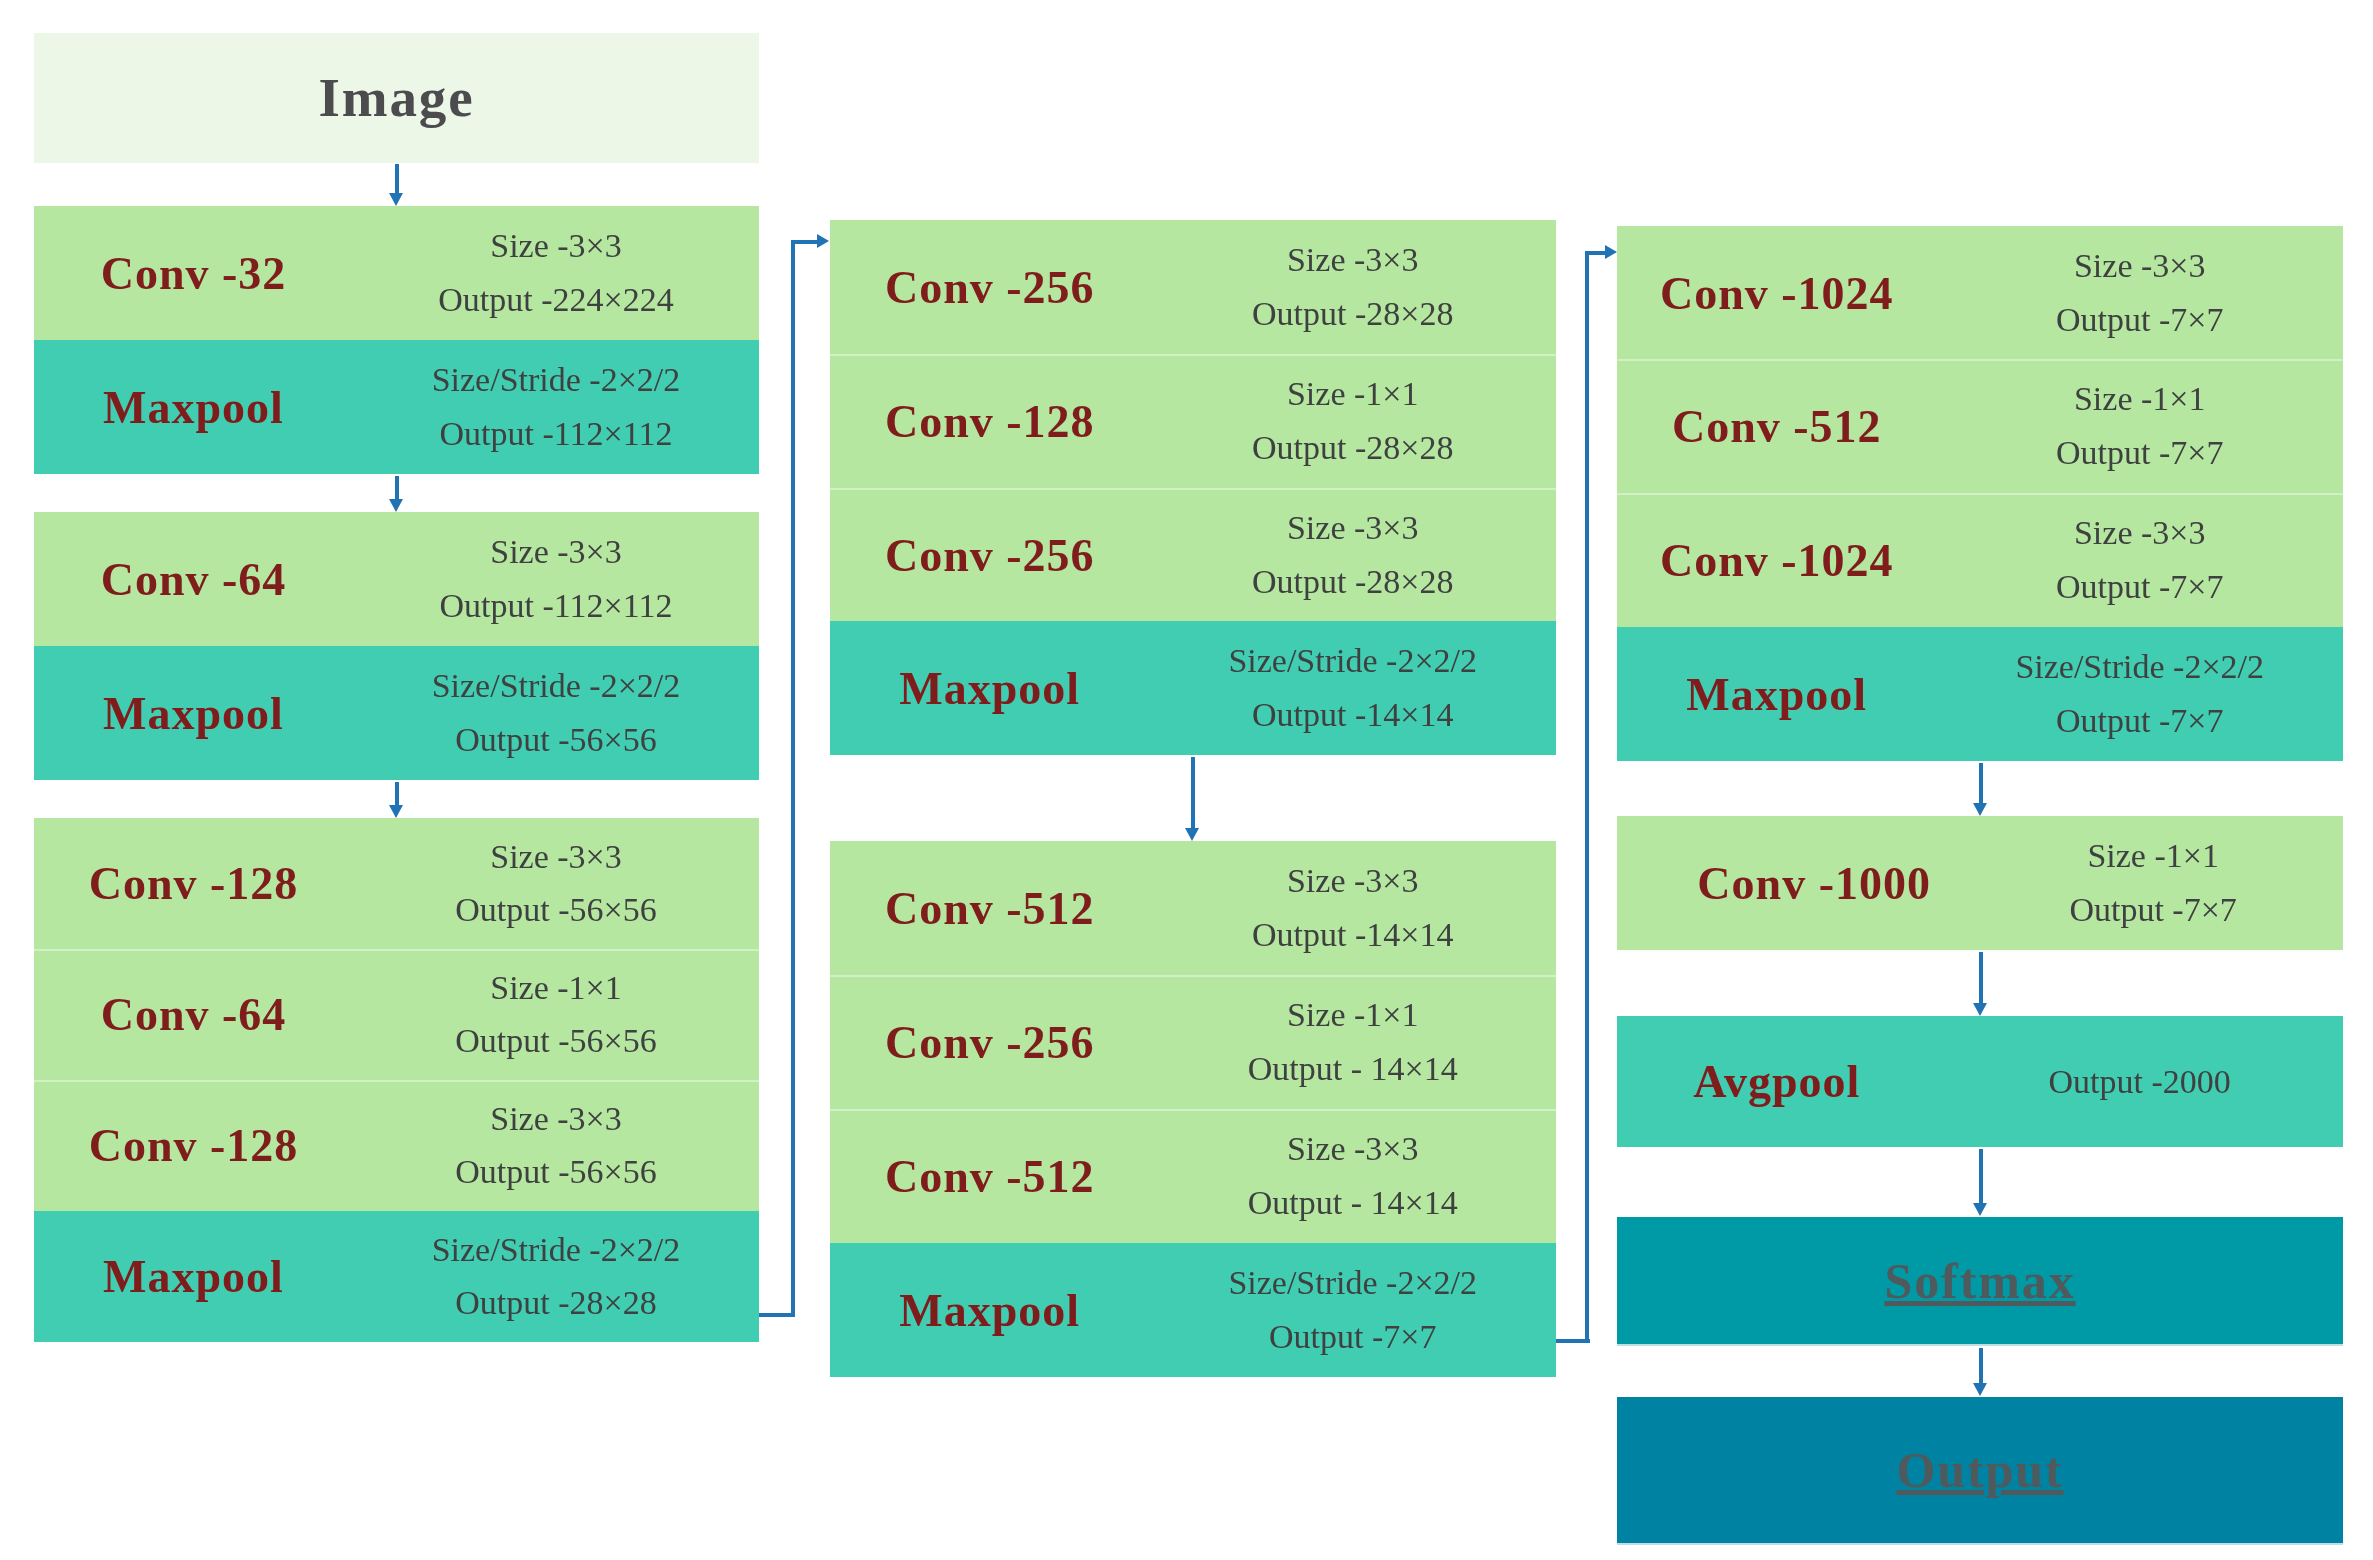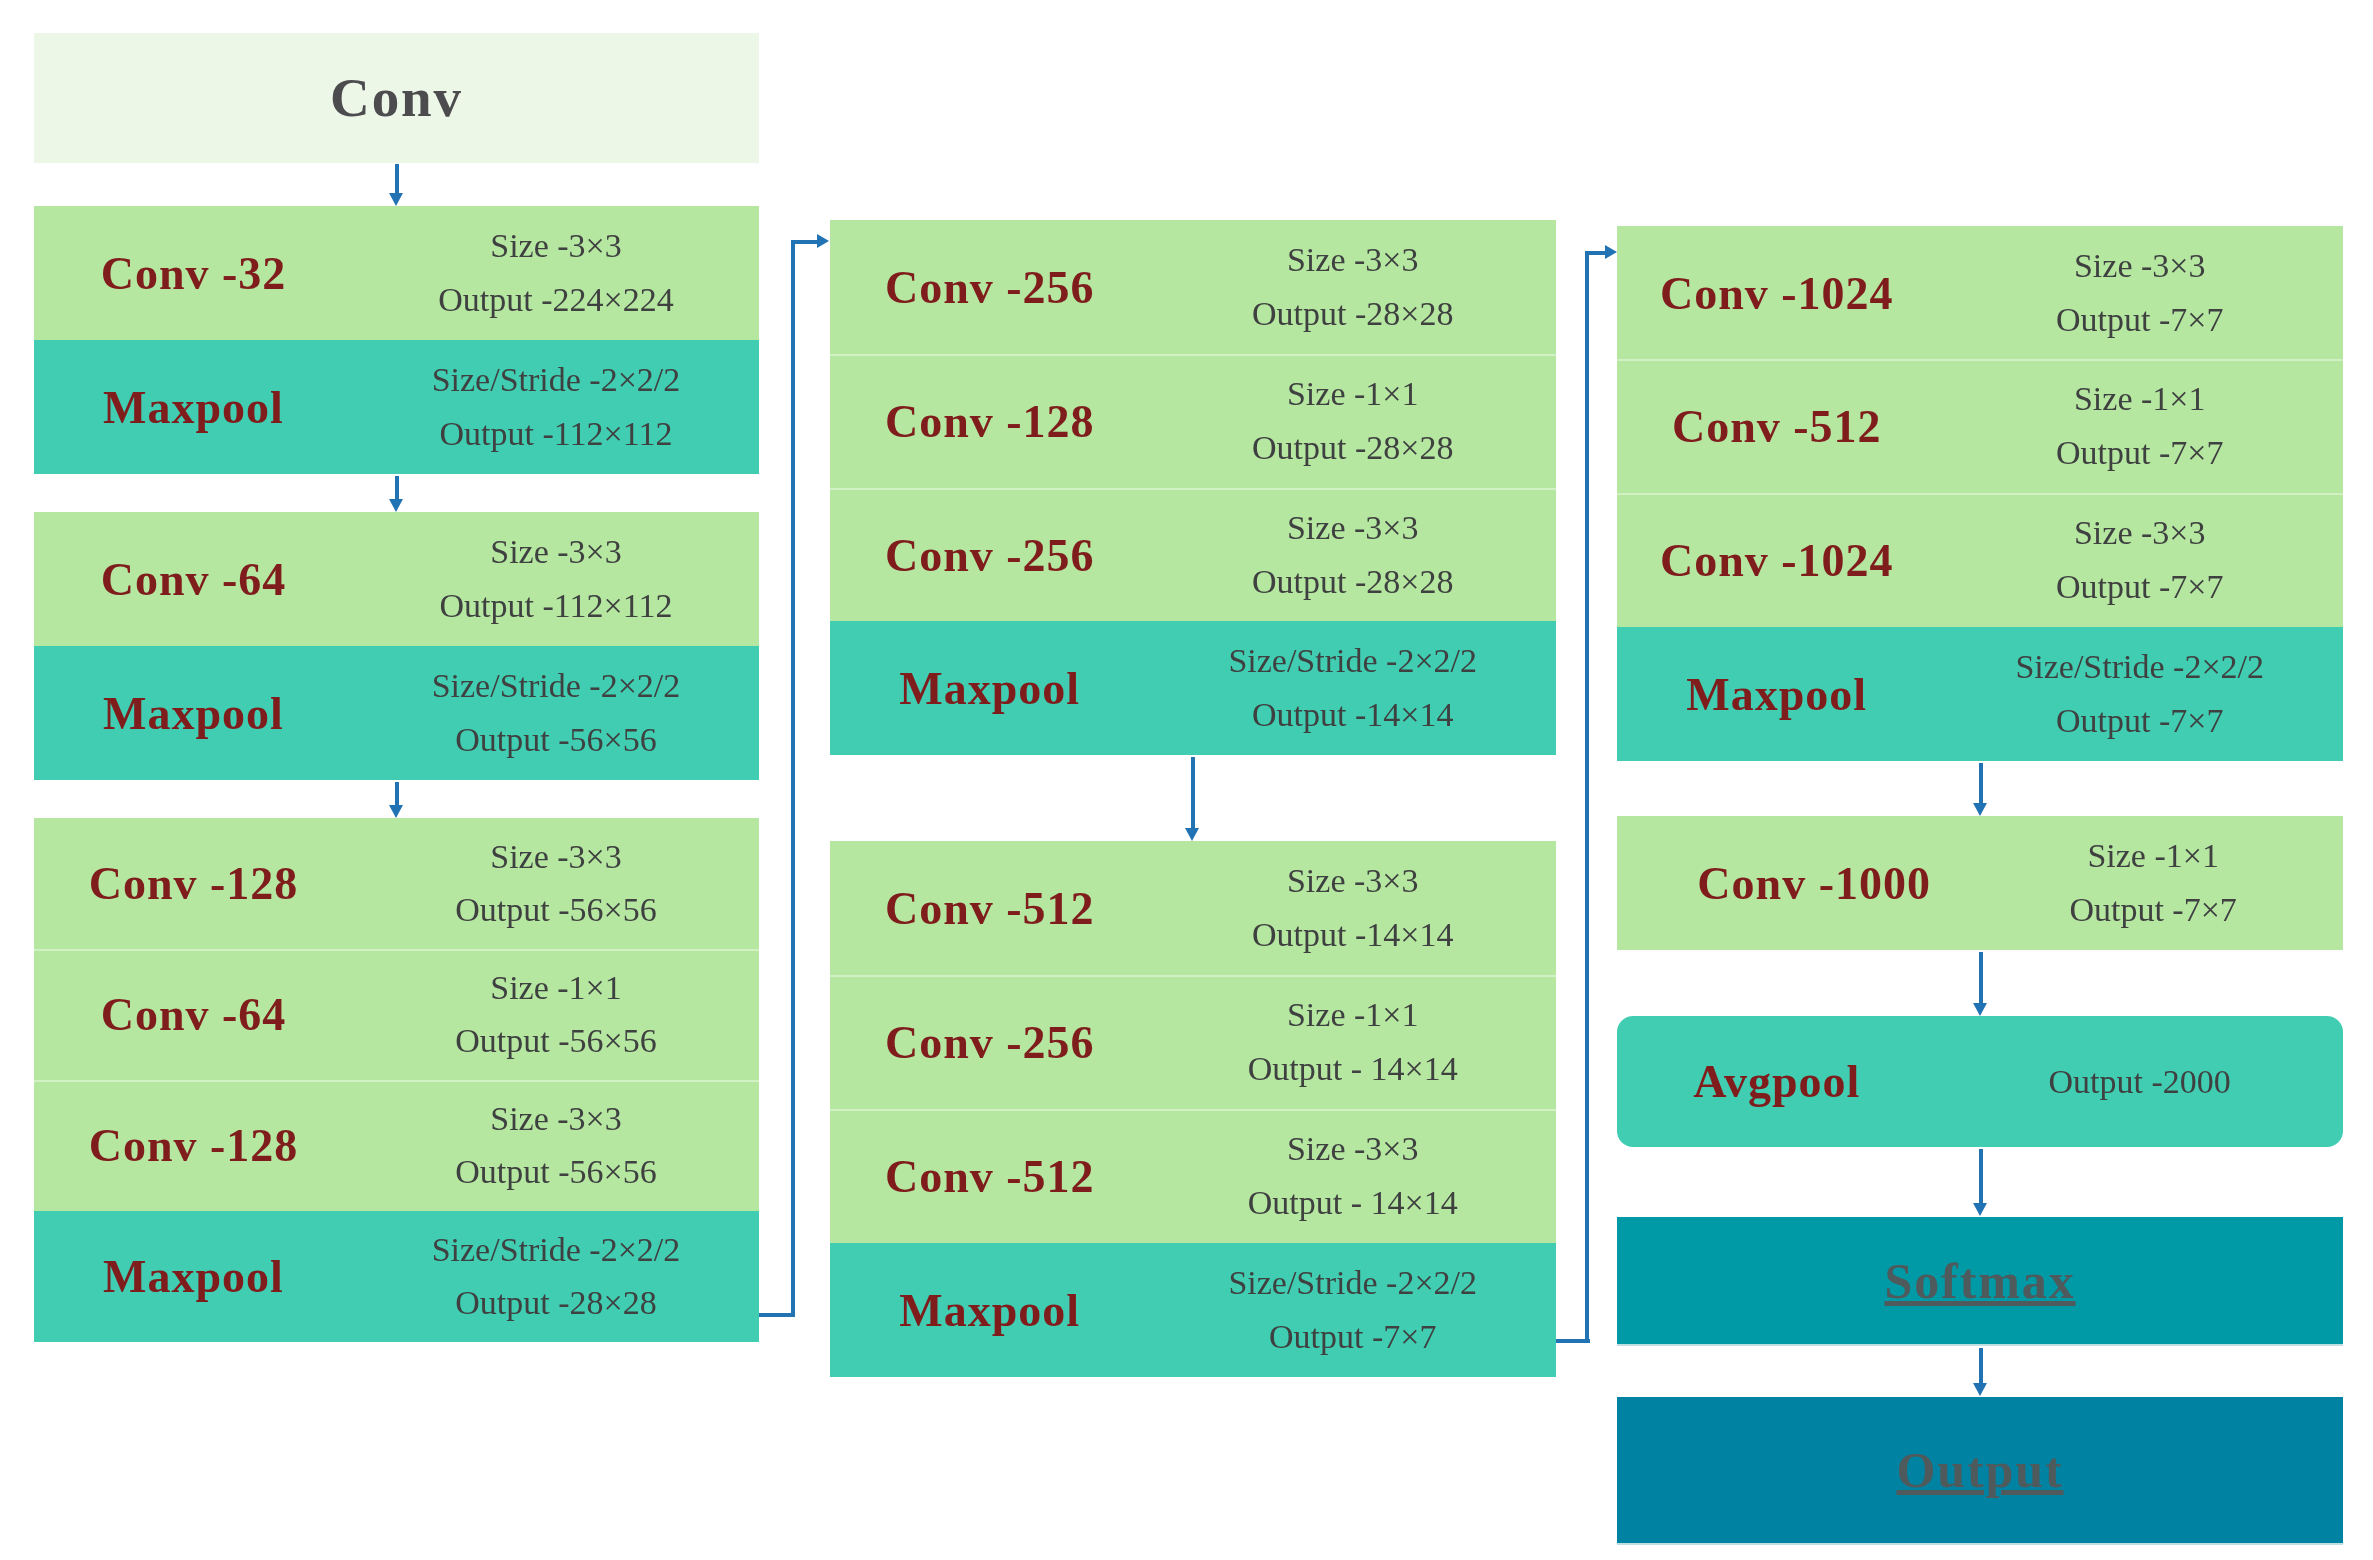--- a/index.html
+++ b/index.html
@@ -38,21 +38,21 @@
     content:'';position:absolute;right:-12.4px;top:-5.7px;
     border:7.6px solid transparent;border-left:12.4px solid #2273b4;border-right:0;
   }
 </style>
 </head>
 <body>
 
 <div class="stage">
 
   <div class="block inputblk banner big" style="left:34px;top:32.5px;width:725px;height:130px;">
-    <span>Conv</span>
+    <span>Image</span>
   </div>
 
   <div class="block conv row" style="left:34px;top:206px;width:725px;height:134px;">
     <div class="row-label">Conv -32</div>
     <div class="row-details">
         <span>Size -3×3</span>
         <span>Output -224×224</span>
       </div>
   </div>
   <div class="block pool row" style="left:34px;top:340px;width:725px;height:134px;">
@@ -195,21 +195,21 @@
   </div>
 
   <div class="block conv row" style="left:1617px;top:816px;width:726px;height:134px;padding-left:48px;">
     <div class="row-label">Conv -1000</div>
     <div class="row-details">
         <span>Size -1×1</span>
         <span>Output -7×7</span>
       </div>
   </div>
 
-  <div class="block pool row" style="left:1617px;top:1016px;width:726px;height:131px;border-radius:16px;">
+  <div class="block pool row" style="left:1617px;top:1016px;width:726px;height:131px;">
     <div class="row-label">Avgpool</div>
     <div class="row-details">
         <span>Output -2000</span>
       </div>
   </div>
 
   <div class="block softmaxblk banner mid" style="left:1617px;top:1217px;width:726px;height:129px;">
     <span>Softmax</span>
   </div>
 

